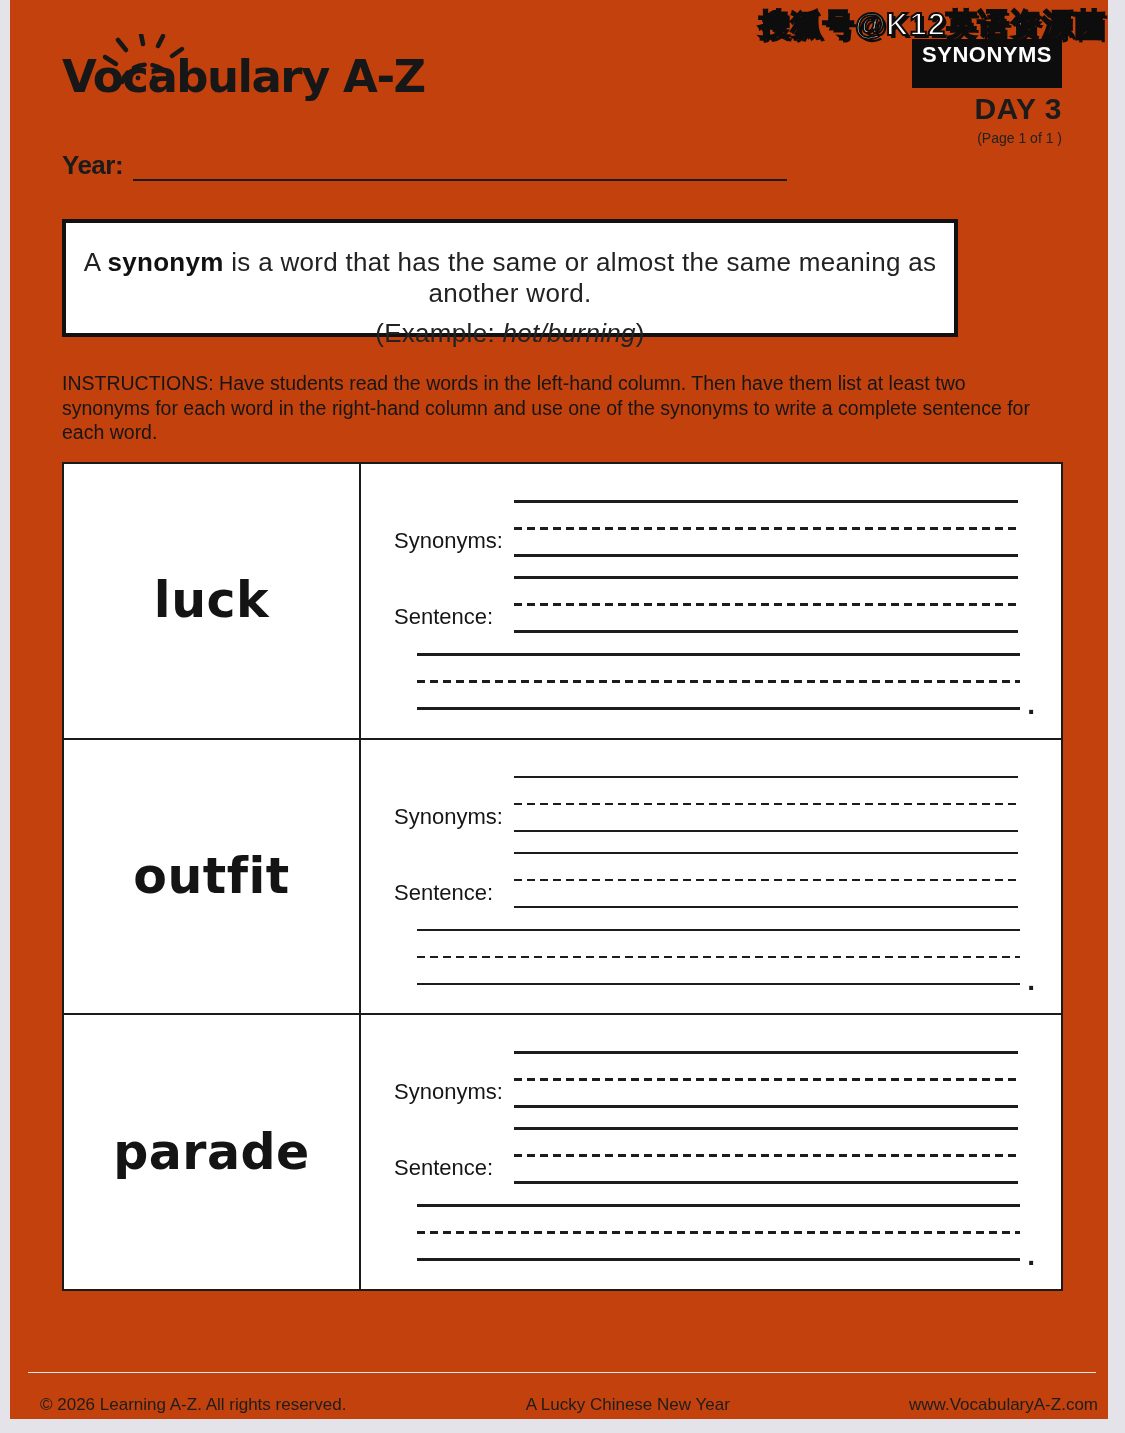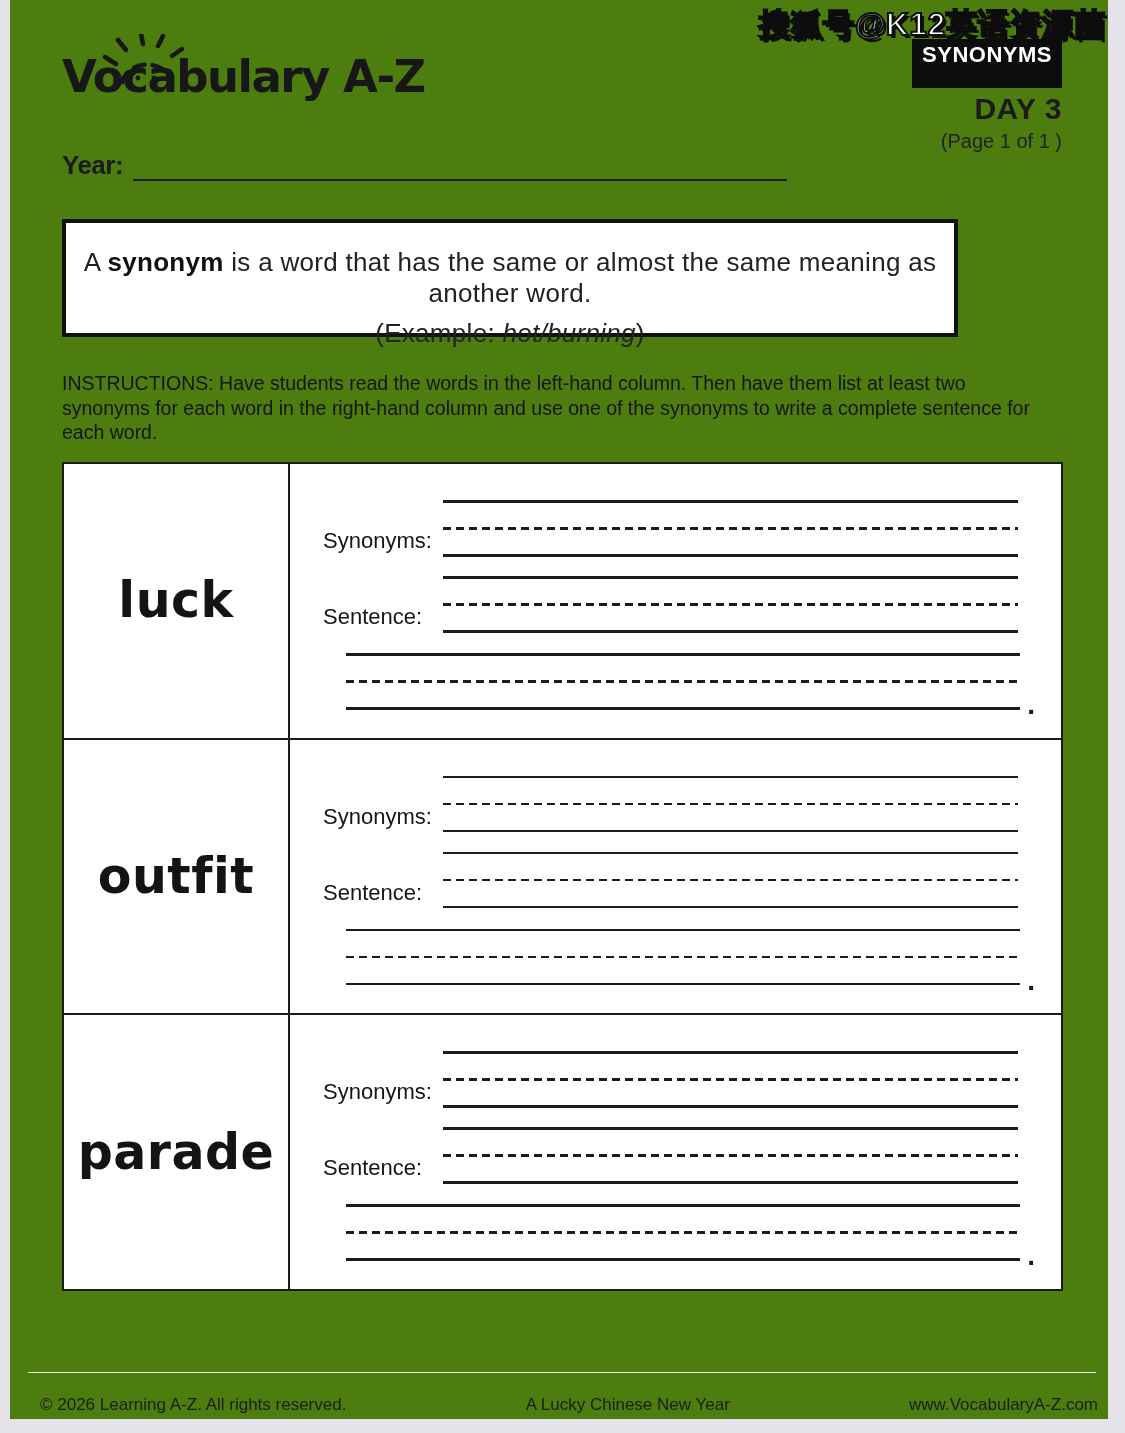--- a/index.html
+++ b/index.html
@@ -6,21 +6,21 @@
   html,body { width:1125px; height:1433px; }
   body {
     background:#e3e3e9;
     font-family:"Liberation Sans", sans-serif;
     color:#1b1b1b;
   }
   .page {
     position:relative;
     margin:0 17px 14px 10px;
     width:1098px; height:1419px;
-    background:#4d7c0f;
+    background:#c2410c;
     overflow:hidden;
   }
 
   
   .logo { position:absolute; left:52px; top:50px; }
   .logo-text {
     font-family:"DejaVu Sans", sans-serif;
     font-weight:700; font-size:45px; letter-spacing:-1.5px; color:#171717;
     white-space:nowrap;
   }
@@ -33,21 +33,21 @@
     -webkit-text-stroke:2px #0d0d0d;
     text-shadow:3px 3px 0 #0d0d0d;
   }
   .corner { position:absolute; top:39px; right:46px; text-align:right; z-index:2; }
   .badge {
     display:inline-block; background:#0d0d0d; color:#ffffff;
     font-weight:700; font-size:22px; letter-spacing:0.5px;
     padding:3px 10px 20px 10px;
   }
   .day { font-weight:700; font-size:30px; margin-top:4px; letter-spacing:0.5px; }
-  .page-info { font-size:20px; margin-top:4px; color:#222; }
+  .page-info { font-size:14px; margin-top:4px; color:#222; }
 
   
   .name-row { position:absolute; left:52px; top:150px; width:725px; display:flex; align-items:flex-end; }
   .name-label { font-weight:700; font-size:26px; letter-spacing:-0.5px; }
   .name-line { flex:1; border-bottom:2.5px solid #1b1b1b; margin-left:10px; height:30px; }
 
   
   .def-box {
     position:absolute; left:52px; top:219px; width:896px; height:118px;
     border:4px solid #111; background:#fff; text-align:center;
@@ -66,21 +66,21 @@
 
   
   .ws-table {
     position:absolute; left:52px; top:462px; width:1001px; height:829px;
     border:2.5px solid #1b1b1b; display:flex; flex-direction:column;
     background:#fff;
   }
   .ws-row { flex:1; display:flex; }
   .ws-row + .ws-row { border-top:2px solid #1b1b1b; }
   .word-cell {
-    width:226px; border-right:2px solid #1b1b1b;
+    width:297px; border-right:2px solid #1b1b1b;
     display:flex; align-items:center; justify-content:center;text-align:center;
   }
   .word {
     font-family:"DejaVu Sans", sans-serif;
     font-size:49px; font-weight:700; letter-spacing:0.5px; color:#141414;
   }
   .work-cell { flex:1; position:relative; }
 
   .cell-label { position:absolute; font-size:22px; color:#161616; }
   .lbl-syn { left:33px; top:64px; }

